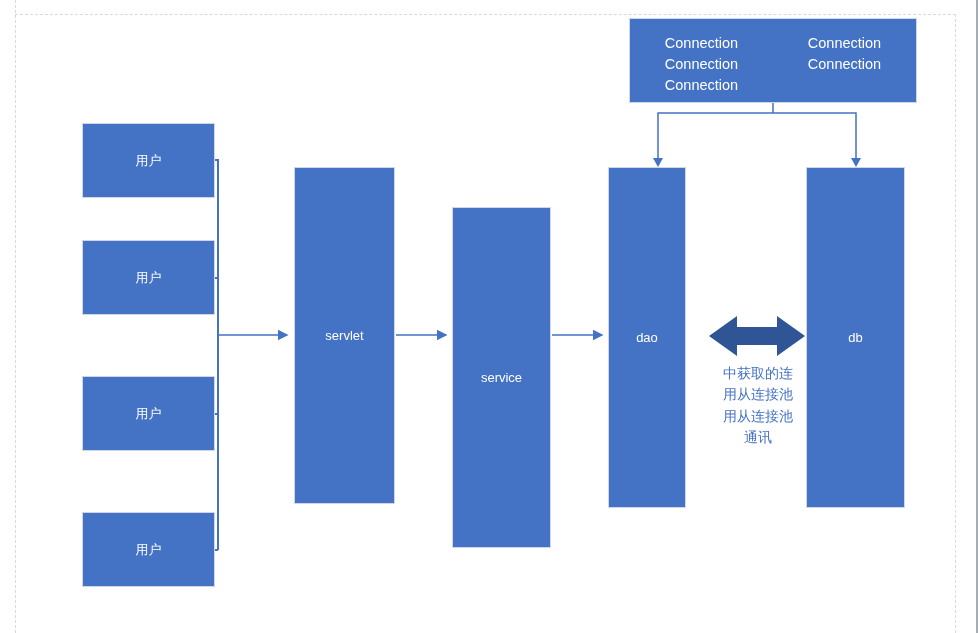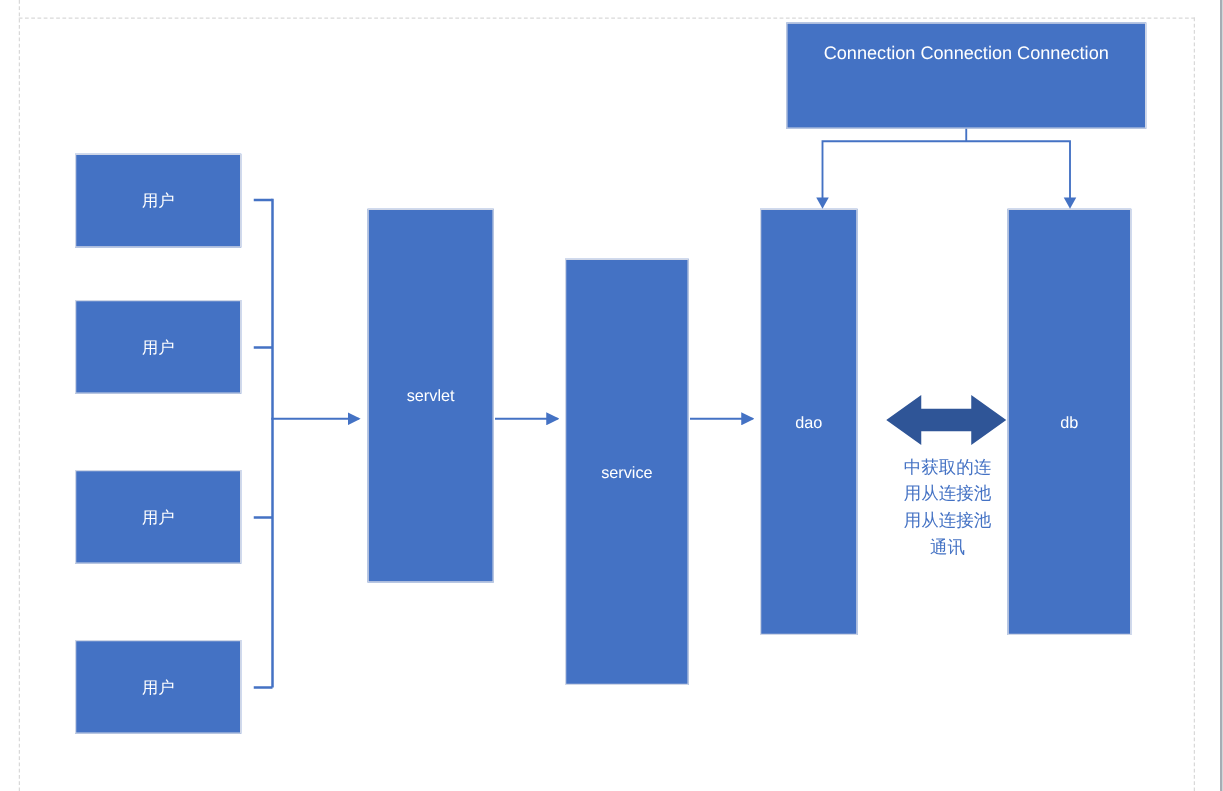--- a/index.html
+++ b/index.html
@@ -60,27 +60,27 @@
     font-size: 14.5px;
     line-height: 1.45;
   }
   .pool-text {
     display: block;
     width: 100%;
     padding: 0 8px;
     box-sizing: border-box;
   }
 
-  .user-box { width: 133px; height: 75px; left: 60px; }
+  .user-box { width: 133px; height: 75px; left: 82px; }
   #user-1 { top: 123px; }
   #user-2 { top: 240px; }
   #user-3 { top: 376px; }
   #user-4 { top: 512px; }
 
-  #servlet-node { left: 294px; top: 167px; width: 101px; height: 299px; }
+  #servlet-node { left: 294px; top: 167px; width: 101px; height: 337px; }
   #service-node { left: 452px; top: 167px; width: 99px;  height: 341px; margin-top: 40px; }
   #dao-node     { left: 608px; top: 167px; width: 78px;  height: 341px; }
   #db-node      { left: 806px; top: 167px; width: 99px;  height: 341px; }
   #pool-node    { left: 629px; top: 18px;  width: 288px; height: 85px; }
 
   
   .line {
     position: absolute;
     background: #4472C4;
   }
@@ -155,20 +155,21 @@
   </div>
   <div class="node" id="dao-node">
     <span>dao</span>
   </div>
   <div class="node" id="db-node">
     <span>db</span>
   </div>
 
   <div class="node pool" id="pool-node">
     <span class="pool-text">Connection   Connection   Connection</span>
+    <span class="pool-text">Connection   Connection</span>
   </div>
 
   <svg id="arrows" viewBox="0 0 978 633">
     <defs>
       <marker id="arrowhead" markerWidth="7" markerHeight="7" refX="6" refY="3.5" orient="auto">
         <polygon points="0 0, 7 3.5, 0 7" fill="#4472C4"></polygon>
       </marker>
     </defs>
 
     <g>

